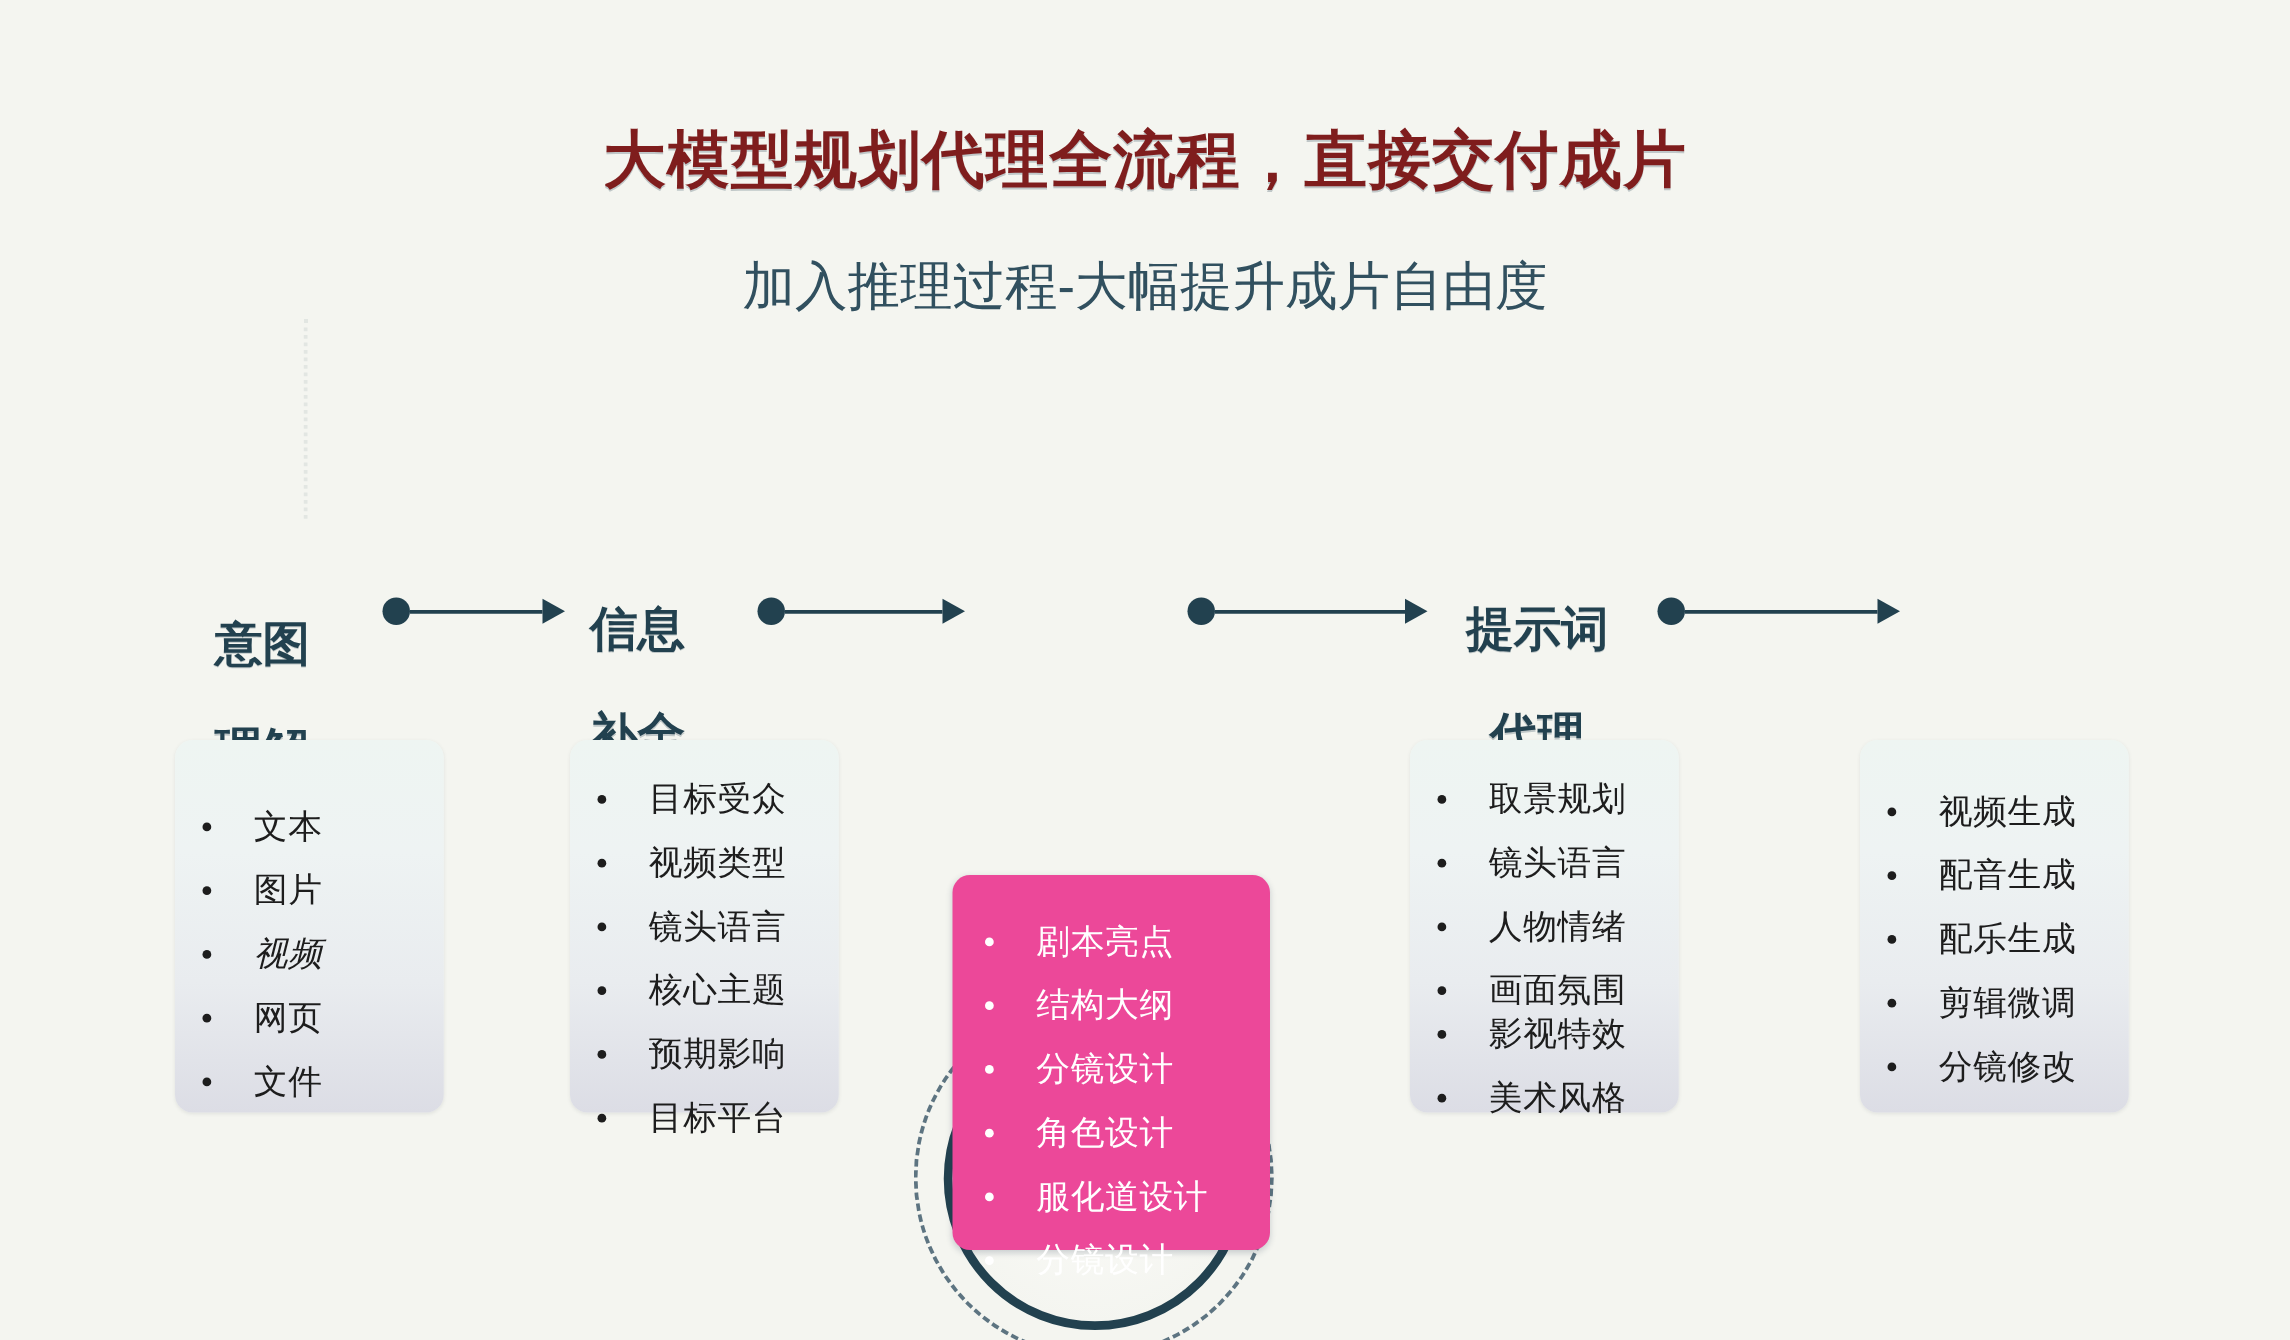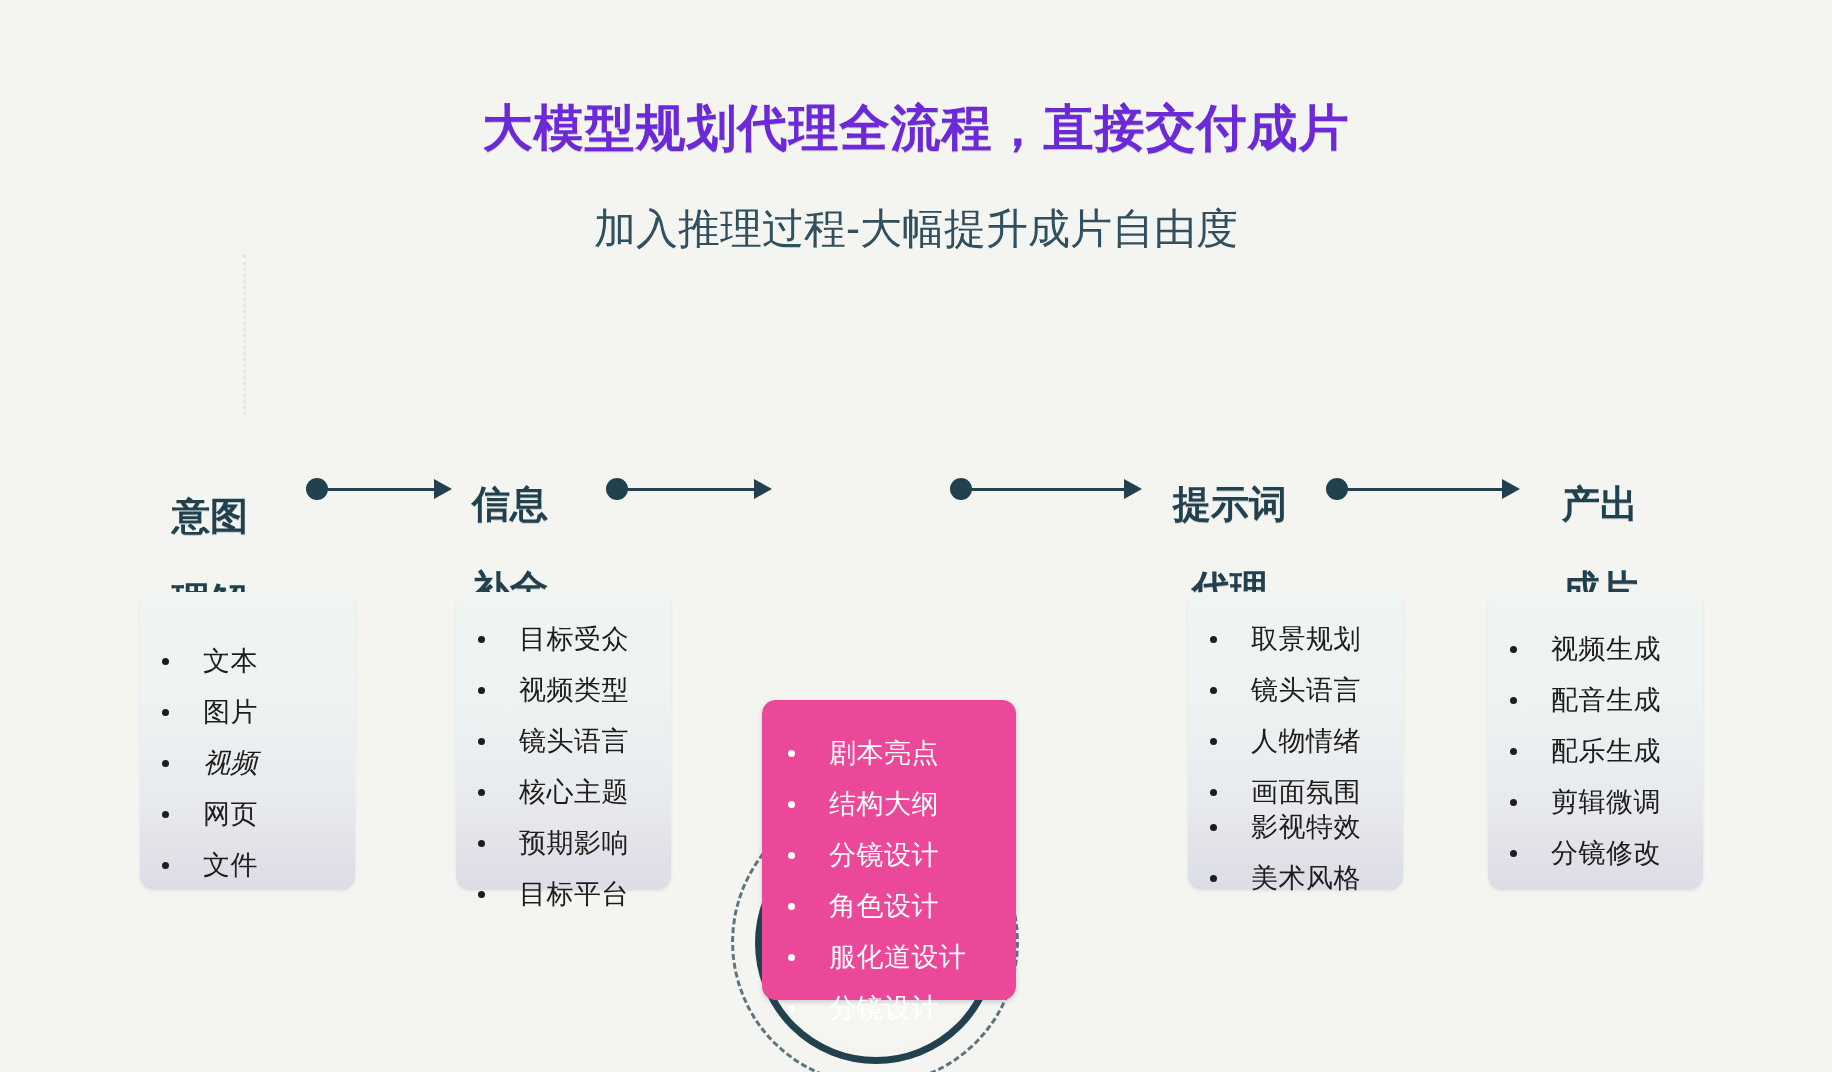--- a/index.html
+++ b/index.html
@@ -23,21 +23,21 @@
     top: 0; left: 0;
     width: 1832px;
     text-align: center;
   }
   .title {
     margin: 0;
     padding-top: 98px;
     font-size: 50px;
     font-weight: bold;
     letter-spacing: 1px;
-    color: #6d28d9;
+    color: #7f1d1d;
     line-height: 1.2;
     text-shadow: 0 1px 0 rgba(34,65,79,0.25);
   }
   .subtitle {
     margin: 0;
     padding-top: 46px;
     font-size: 42px;
     font-weight: 400;
     color: #31505f;
     line-height: 1.2;
@@ -229,24 +229,20 @@
     <span>提示词</span>
     <span>代理</span>
   </div>
 
   <div class="connector" style="left:1326px; top:28px; width:190px;">
     <div class="dot"></div>
     <div class="line" style="width:154px;"></div>
     <div class="head" style="left:176px;"></div>
   </div>
 
-  <div class="node-label" style="left:1540px; top:0px; width:120px;">
-    <span>产出</span>
-    <span>成片</span>
-  </div>
 </div>
 
 <div class="card" style="left:140px; top:592px; width:215px; height:298px; padding:56px 0 16px 22px;">
   <ul>
     <li>
         <span class="bullet"></span>
         <span>文本</span>
       </li>
     <li style="margin-top:24px;">
         <span class="bullet"></span>
@@ -318,21 +314,21 @@
         <span class="bullet"></span>
         <span>服化道设计</span>
       </li>
     <li style="margin-top:24px;">
         <span class="bullet"></span>
         <span>分镜设计</span>
       </li>
   </ul>
 </div>
 
-<div class="card" style="left:1188px; top:592px; width:215px; height:298px; padding:34px 0 0 22px;">
+<div class="card" style="left:1128px; top:592px; width:215px; height:298px; padding:34px 0 0 22px;">
   <ul>
     <li>
         <span class="bullet"></span>
         <span>取景规划</span>
       </li>
     <li style="margin-top:24px;">
         <span class="bullet"></span>
         <span>镜头语言</span>
       </li>
     <li style="margin-top:24px;">

